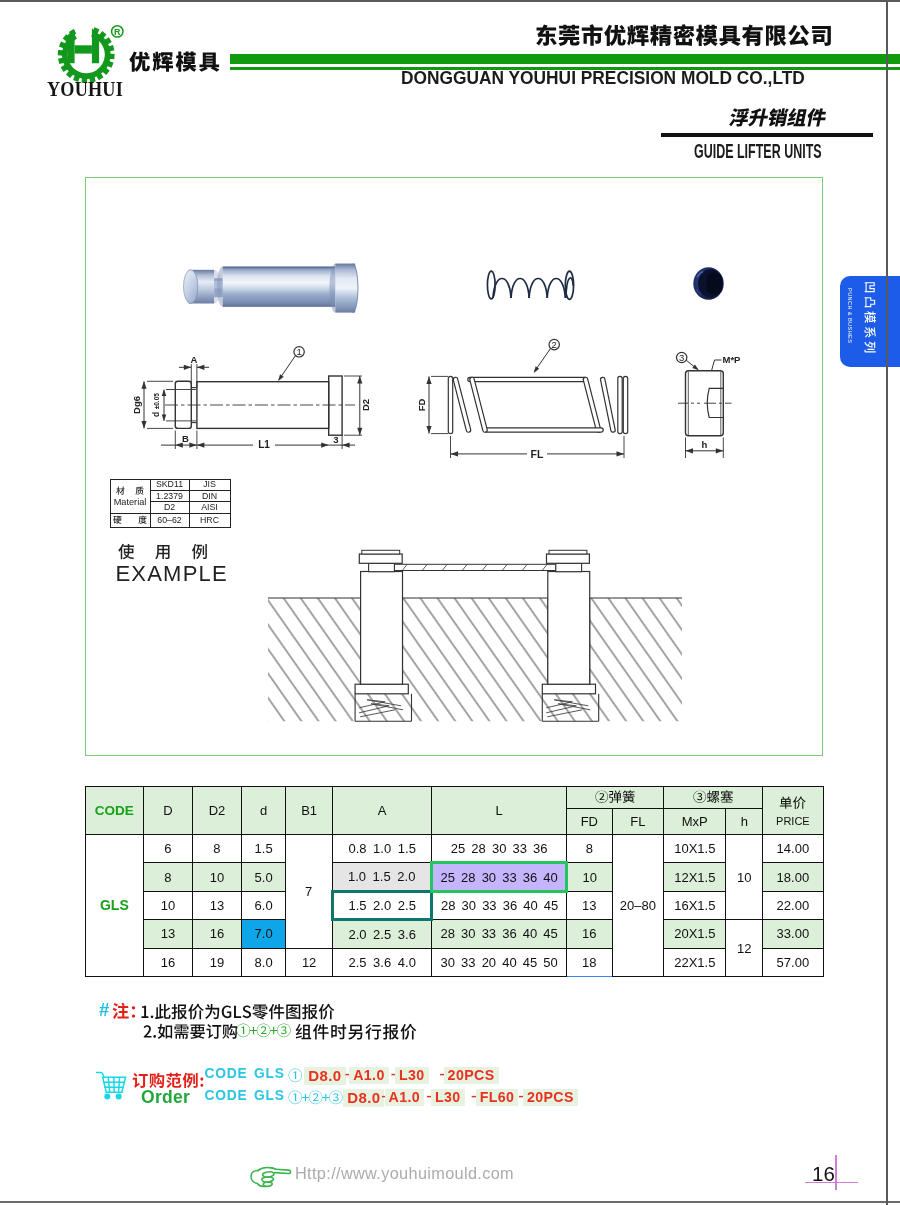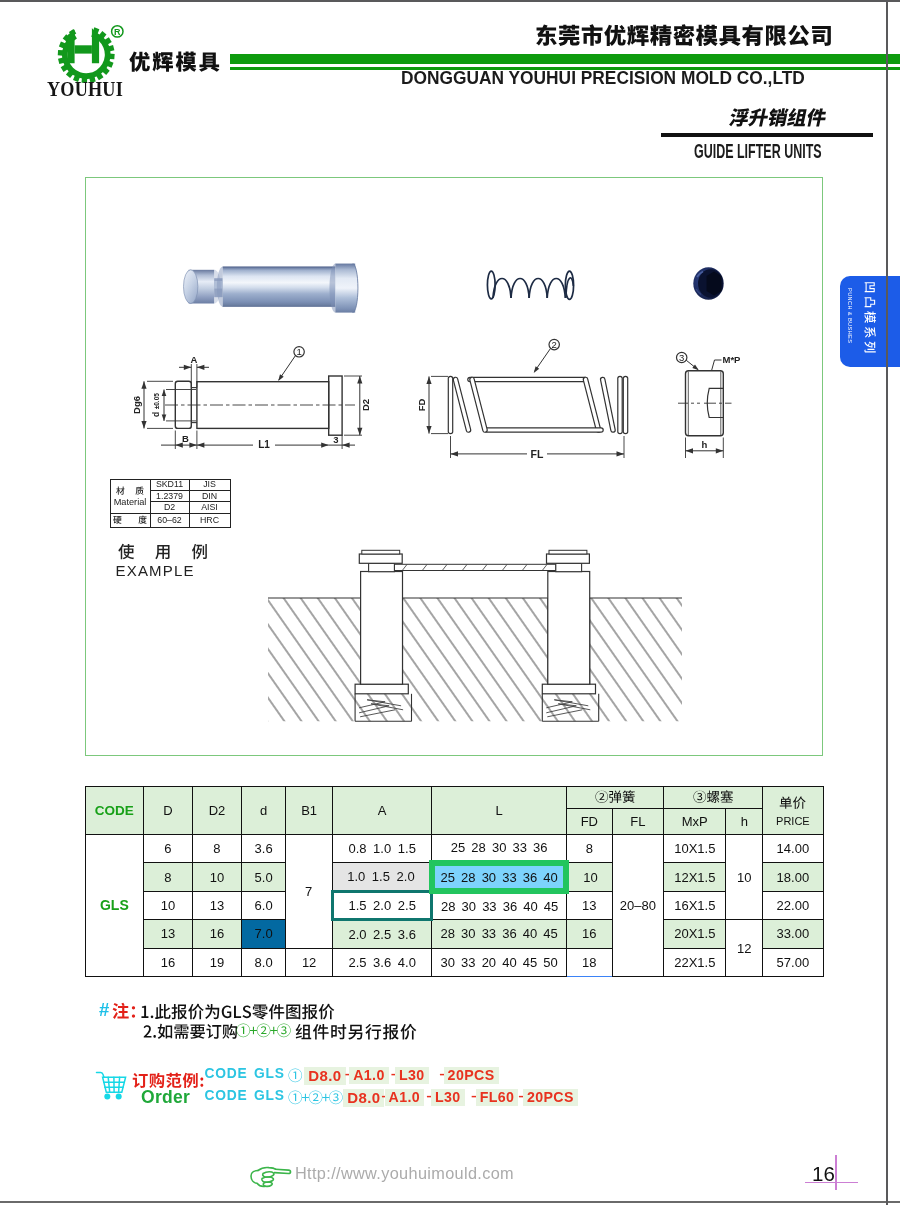--- a/index.html
+++ b/index.html
@@ -365,21 +365,21 @@
   </table>
 <div style="position:absolute;left:118px;top:540.5px;"><svg width="90" height="21.8" viewBox="0 0 90 21.8" style="overflow:visible">
       <g fill="#222">
         <g>
           <path transform="translate(0,16.8) scale(0.01650,-0.01650)" d="M592 839V739H326V652H592V567H351V282H586C580 233 567 187 540 145C494 180 456 220 428 266L350 241C386 180 431 127 486 83C441 46 377 14 287 -7C306 -27 334 -65 345 -86C443 -57 513 -17 563 30C661 -28 782 -65 921 -85C933 -58 958 -20 977 0C837 15 716 47 619 97C655 153 672 216 680 282H935V567H686V652H965V739H686V839ZM438 488H592V391V361H438ZM686 488H844V361H686V391ZM268 847C211 698 116 553 17 460C34 437 60 386 68 364C101 397 134 436 166 479V-88H257V617C295 682 329 750 356 818Z"></path>
           <path transform="translate(36.8,16.8) scale(0.01650,-0.01650)" d="M148 775V415C148 274 138 95 28 -28C49 -40 88 -71 102 -90C176 -8 212 105 229 216H460V-74H555V216H799V36C799 17 792 11 773 11C755 10 687 9 623 13C636 -12 651 -54 654 -78C747 -79 807 -78 844 -63C880 -48 893 -20 893 35V775ZM242 685H460V543H242ZM799 685V543H555V685ZM242 455H460V306H238C241 344 242 380 242 414ZM799 455V306H555V455Z"></path>
           <path transform="translate(73.5,16.8) scale(0.01650,-0.01650)" d="M679 732V166H763V732ZM841 837V37C841 20 835 15 819 14C801 14 746 14 687 16C699 -10 713 -51 717 -76C797 -77 852 -74 885 -59C917 -44 930 -18 930 37V837ZM355 280C386 256 423 224 451 196C408 104 351 32 284 -11C304 -29 330 -62 342 -84C499 30 597 241 628 560L573 573L558 571H448C460 614 470 659 479 704H642V793H297V704H388C360 550 313 406 242 312C262 298 298 267 312 252C356 314 393 394 422 484H534C523 411 507 343 486 282C460 304 430 327 405 345ZM197 843C161 700 100 560 27 466C42 442 64 388 71 366C91 392 110 420 129 451V-82H217V629C242 691 264 756 282 819Z"></path>
         </g>
       </g>
     </svg></div>
-<div style="position:absolute;left:115.5px;top:562.5px;font-size:15px;color:#222;letter-spacing:1.2px;">EXAMPLE</div>
+<div style="position:absolute;left:115.5px;top:562.5px;font-size:22px;color:#222;letter-spacing:1.2px;">EXAMPLE</div>
 <div style="position:absolute;left:255px;top:545px;width:440px;height:185px;"><svg width="440" height="185" viewBox="0 0 440 185" style="overflow:visible">
       <defs>
         <pattern id="hat" width="14" height="14" patternTransform="rotate(-35)" patternUnits="userSpaceOnUse">
 <rect width="14" height="14" fill="#ffffff"></rect>
           <line x1="7" y1="-1" x2="7" y2="15" stroke="#4a4a4a" stroke-width="1"></line>
         </pattern>
 <pattern id="hat2" width="9" height="9" patternTransform="rotate(-48)" patternUnits="userSpaceOnUse">
 <rect width="9" height="9" fill="#ffffff"></rect>
           <line x1="0" y1="0" x2="0" y2="9" stroke="#555" stroke-width="0.8"></line>
         </pattern>
@@ -474,54 +474,54 @@
       <tr style="height:26px;">
         <td style="border:1px solid #111;background:#dcefd8;">FD</td>
         <td style="border:1px solid #111;background:#dcefd8;">FL</td>
         <td style="border:1px solid #111;background:#dcefd8;">MxP</td>
         <td style="border:1px solid #111;background:#dcefd8;">h</td>
       </tr>
       <tr style="height:28.4px;">
         <td rowspan="5" style="border:1px solid #111;color:#18a018;font-weight:bold;font-size:14px;">GLS</td>
         <td style="border:1px solid #111;">6</td>
         <td style="border:1px solid #111;">8</td>
-        <td style="border:1px solid #111;">3.6</td>
+        <td style="border:1px solid #111;">1.5</td>
         <td rowspan="4" style="border:1px solid #111;">7</td>
         <td style="border:1px solid #111;word-spacing:3px;">0.8 1.0 1.5</td>
         <td style="border:1px solid #111;word-spacing:2.5px;">25 28 30 33 36</td>
         <td style="border:1px solid #111;">8</td>
         <td rowspan="5" style="border:1px solid #111;">20–80</td>
         <td style="border:1px solid #111;">10X1.5</td>
         <td rowspan="3" style="border:1px solid #111;">10</td>
         <td style="border:1px solid #111;">14.00</td>
       </tr>
       <tr style="height:28.4px;">
         <td style="border:1px solid #111;background:#dcefd8;">8</td>
         <td style="border:1px solid #111;background:#dcefd8;">10</td>
         <td style="border:1px solid #111;background:#dcefd8;">5.0</td>
         <td style="border:1px solid #111;background:#e5e5e5;word-spacing:3px;">1.0 1.5 2.0</td>
-        <td style="border:6px solid #22c55e;background:#7dd3fc;word-spacing:2.5px;">25 28 30 33 36 40</td>
+        <td style="border:3px solid #22c55e;background:#c4b5fd;word-spacing:2.5px;">25 28 30 33 36 40</td>
         <td style="border:1px solid #111;background:#dcefd8;">10</td>
         <td style="border:1px solid #111;background:#dcefd8;">12X1.5</td>
         <td style="border:1px solid #111;background:#dcefd8;">18.00</td>
       </tr>
       <tr style="height:28.4px;">
         <td style="border:1px solid #111;">10</td>
         <td style="border:1px solid #111;">13</td>
         <td style="border:1px solid #111;">6.0</td>
         <td style="border:3px solid #0f766e;word-spacing:3px;">1.5 2.0 2.5</td>
         <td style="border:1px solid #111;word-spacing:2.5px;">28 30 33 36 40 45</td>
         <td style="border:1px solid #111;">13</td>
         <td style="border:1px solid #111;">16X1.5</td>
         <td style="border:1px solid #111;">22.00</td>
       </tr>
       <tr style="height:28.4px;">
         <td style="border:1px solid #111;background:#dcefd8;">13</td>
         <td style="border:1px solid #111;background:#dcefd8;">16</td>
-        <td style="border:1px solid #111;background:#0369a1;text-align:center;">7.0</td>
+        <td style="border:1px solid #111;background:#0ea5e9;text-align:center;">7.0</td>
         <td style="border:1px solid #111;background:#dcefd8;word-spacing:3px;">2.0 2.5 3.6</td>
         <td style="border:1px solid #111;background:#dcefd8;word-spacing:2.5px;">28 30 33 36 40 45</td>
         <td style="border:1px solid #111;background:#dcefd8;">16</td>
         <td style="border:1px solid #111;background:#dcefd8;">20X1.5</td>
         <td rowspan="2" style="border:1px solid #111;">12</td>
         <td style="border:1px solid #111;background:#dcefd8;">33.00</td>
       </tr>
       <tr style="height:28.4px;">
         <td style="border:1px solid #111;">16</td>
         <td style="border:1px solid #111;">19</td>

